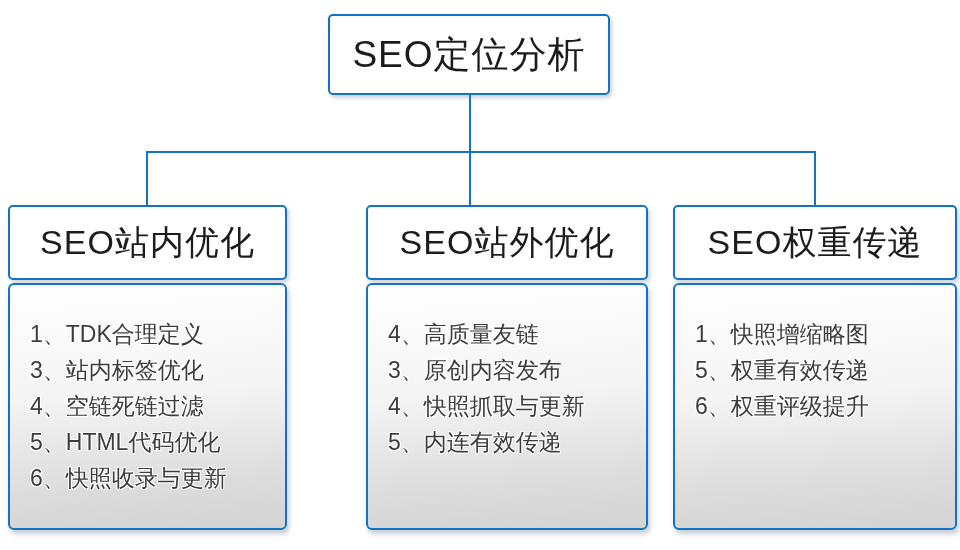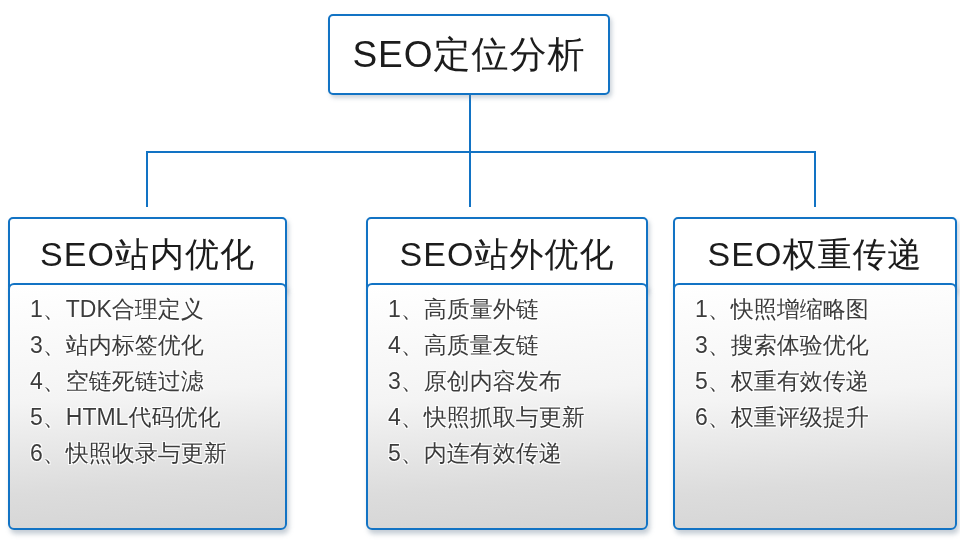--- a/index.html
+++ b/index.html
@@ -42,33 +42,33 @@
     box-shadow: 2px 3px 4px rgba(110, 130, 150, 0.35);
   }
   .root-node {
     left: 328px; top: 14px;
     width: 282px; height: 81px;
     font-size: 37px;
     color: #1c1c1c;
     letter-spacing: 1px;
   }
   .col-header {
-    top: 217px;
+    top: 205px;
     height: 75px;
     font-size: 34px;
     color: #1c1c1c;
     letter-spacing: 1px;
   }
   .col-body {
     top: 283px;
     height: 247px;
     border-radius: 6px;
     background: linear-gradient(176deg, #ffffff 0%, #f4f4f4 45%, #dcdcdc 80%, #d4d4d4 100%);
     display: block;
-    padding: 6px 0 0 20px;
+    padding: 31px 0 0 20px;
     box-shadow: 2px 4px 5px rgba(110, 130, 150, 0.4);
   }
   .col-0 .col-header, .col-0 .col-body { left: 8px;   width: 279px; }
   .col-1 .col-header, .col-1 .col-body { left: 330px; width: 282px; margin-left: 36px; }
   .col-2 .col-header, .col-2 .col-body { left: 673px; width: 284px; }
 
   .item {
     font-size: 23px;
     line-height: 36px;
     color: #3c3c3c;
@@ -100,31 +100,29 @@
       <div class="item">3、站内标签优化</div>
       <div class="item">4、空链死链过滤</div>
       <div class="item">5、HTML代码优化</div>
       <div class="item">6、快照收录与更新</div>
     </div>
   </div>
 
   <div class="col-1">
     <div class="node col-header">SEO站外优化</div>
     <div class="node col-body">
-      <div class="item">1、高质量外链</div>
       <div class="item">4、高质量友链</div>
       <div class="item">3、原创内容发布</div>
       <div class="item">4、快照抓取与更新</div>
       <div class="item">5、内连有效传递</div>
     </div>
   </div>
 
   <div class="col-2">
     <div class="node col-header">SEO权重传递</div>
     <div class="node col-body">
       <div class="item">1、快照增缩略图</div>
-      <div class="item">3、搜索体验优化</div>
       <div class="item">5、权重有效传递</div>
       <div class="item">6、权重评级提升</div>
     </div>
   </div>
 
 </div>
 
 </body></html>

